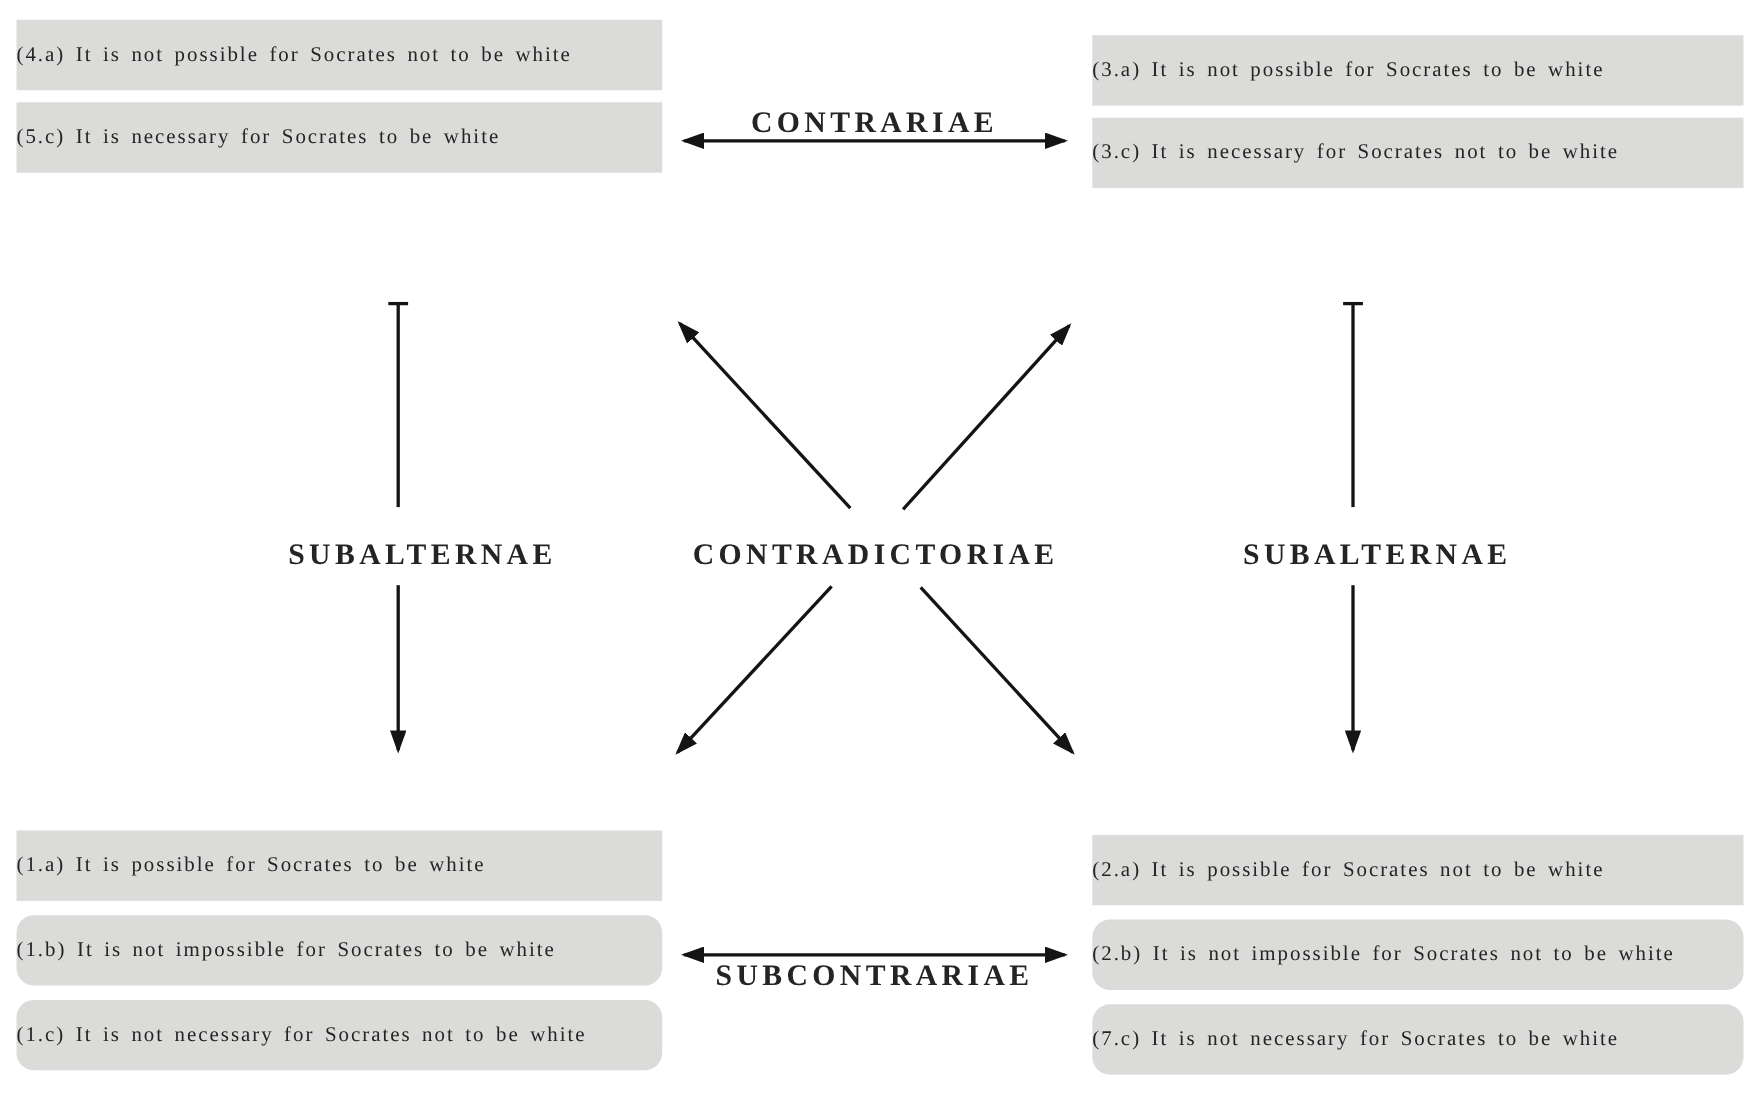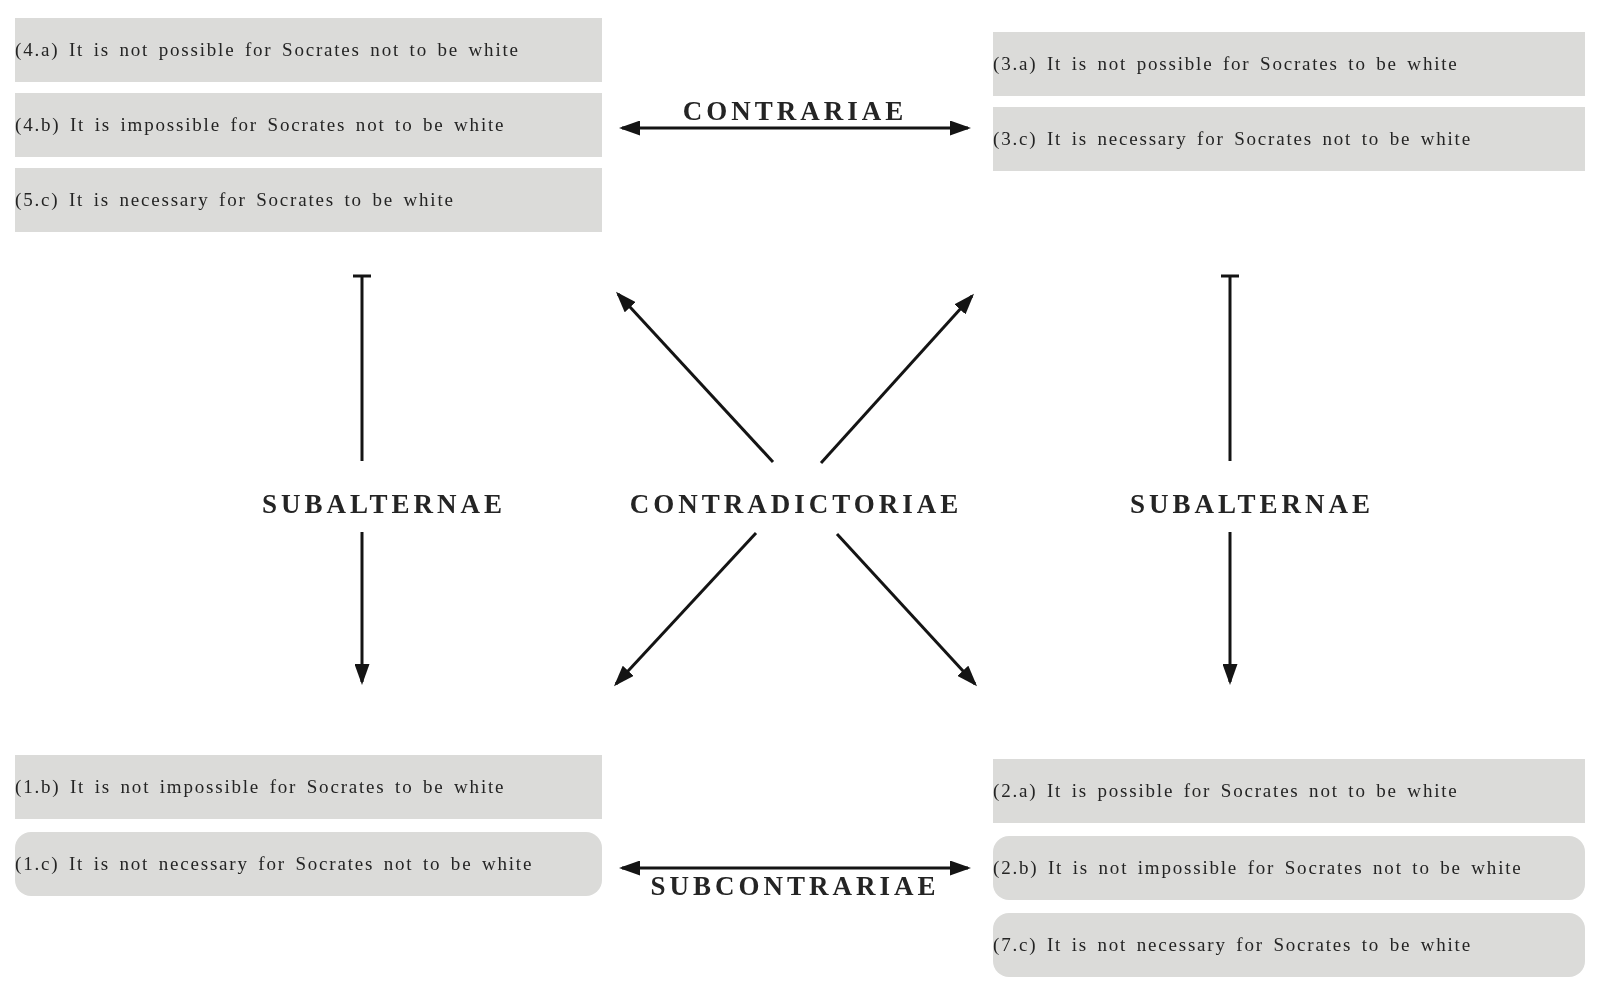--- a/index.html
+++ b/index.html
@@ -101,30 +101,30 @@
     <g>
       <line x1="773" y1="462" x2="618" y2="294" stroke="currentColor" stroke-width="3" marker-end="url(#ah)"></line>
       <line x1="821" y1="463" x2="972" y2="296" stroke="currentColor" stroke-width="3" marker-end="url(#ah)"></line>
       <line x1="756" y1="533" x2="616" y2="684" stroke="currentColor" stroke-width="3" marker-end="url(#ah)"></line>
       <line x1="837" y1="534" x2="975" y2="684" stroke="currentColor" stroke-width="3" marker-end="url(#ah)"></line>
     </g>
   </svg>
 
   <div class="group tl">
     <div class="box">(4.a) It is not possible for Socrates not to be white</div>
-    <div class="box">(4.b) It is impossible for Socrates not to be white</div>
     <div class="box">(5.c) It is necessary for Socrates to be white</div>
   </div>
 
   <div class="group tr">
     <div class="box">(3.a) It is not possible for Socrates to be white</div>
     <div class="box">(3.c) It is necessary for Socrates not to be white</div>
   </div>
 
   <div class="group bl">
+    <div class="box">(1.a) It is possible for Socrates to be white</div>
     <div class="box">(1.b) It is not impossible for Socrates to be white</div>
     <div class="box">(1.c) It is not necessary for Socrates not to be white</div>
   </div>
 
   <div class="group br">
     <div class="box">(2.a) It is possible for Socrates not to be white</div>
     <div class="box">(2.b) It is not impossible for Socrates not to be white</div>
     <div class="box">(7.c) It is not necessary for Socrates to be white</div>
   </div>
 

